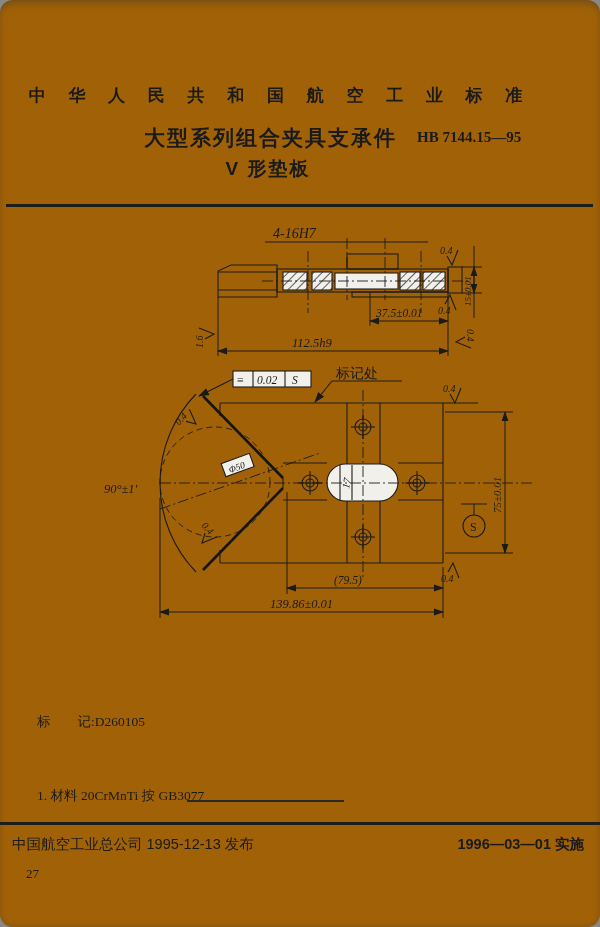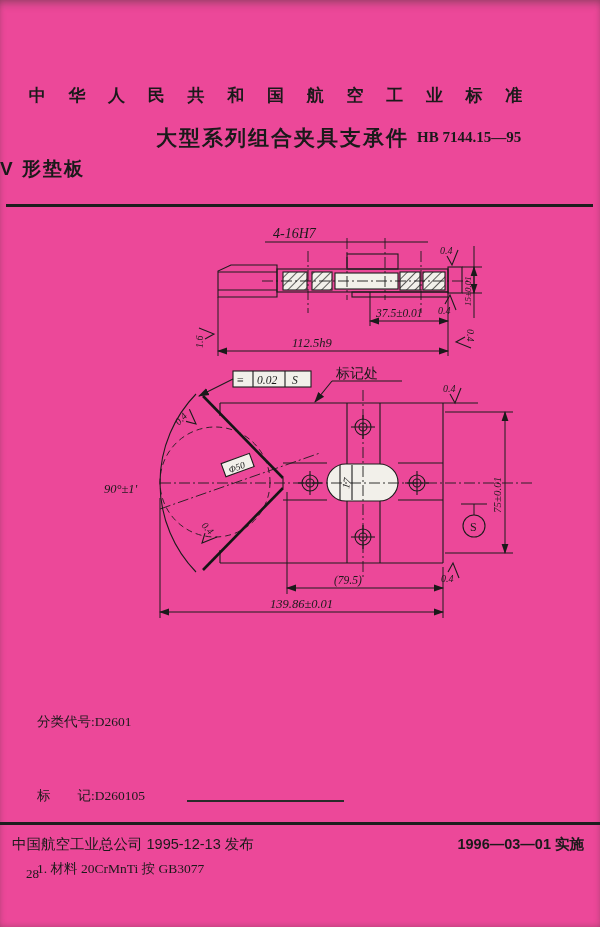--- a/index.html
+++ b/index.html
@@ -1,29 +1,30 @@
 <!DOCTYPE html>
 <html><head>
 <meta charset="utf-8">
 <style>
   html,body{margin:0;padding:0;}
   body{background:#8a8884;font-family:"Liberation Serif", serif;}
   .page{
     position:relative;width:600px;height:927px;margin:0 auto;
-    background:#ec4899;color:#1a1a1a;overflow:hidden;
+    background:#a16207;color:#1a1a1a;overflow:hidden;
     box-shadow:inset 0 6px 10px -4px rgba(60,55,50,.55), inset 0 -3px 6px -3px rgba(60,55,50,.35);
+    border-radius:13px;
   }
   .abs{position:absolute;}
   .hdr1{top:84px;left:0;width:560px;text-align:center;font-family:"Liberation Sans",sans-serif;
         font-weight:bold;font-size:17px;letter-spacing:9px;white-space:nowrap;}
   .doc-title{top:124px;left:144px;font-family:"Liberation Sans",sans-serif;font-weight:bold;
-        font-size:21px;letter-spacing:2px;white-space:nowrap;margin-left:12px;}
+        font-size:21px;letter-spacing:2px;white-space:nowrap;}
   .doc-num{top:129px;left:417px;font-family:Liberation Serif, serif;font-weight:bold;
         font-size:15px;white-space:nowrap;}
-  .doc-sub{top:156px;left:0;width:536px;font-family:"Liberation Sans",sans-serif;
+  .doc-sub{top:156px;left:0;width:536px;text-align:center;font-family:"Liberation Sans",sans-serif;
         font-weight:bold;font-size:19px;letter-spacing:2px;}
   .rule-top{top:204px;left:6px;width:587px;height:3px;background:#1d1d1d;}
   .notes{top:661px;left:37px;font-size:13.5px;line-height:24.5px;white-space:pre;}
   .short-div{top:800px;left:187px;width:157px;height:2px;background:#2a2a2a;}
   .rule-bot{top:822px;left:0;width:600px;height:3px;background:#1d1d1d;}
   .foot-left{top:835px;left:12px;font-family:"Liberation Sans",sans-serif;font-weight:normal;font-size:14.5px;}
   .foot-right{top:835px;right:16px;font-family:"Liberation Sans",sans-serif;font-weight:bold;font-size:14.5px;}
   .page-num{top:866px;left:26px;font-size:13px;}
   svg{position:absolute;top:0;left:0;}
   svg text{font-family:"Liberation Serif",serif;font-style:italic;fill:#1a1a1a;}
@@ -235,26 +236,25 @@
         <text x="-12" y="-11" font-size="10">0.4</text>
       </g>
       <g transform="translate(453,563)">
         <path class="ln" d="M-5,9 L0,0 L6,15"></path>
         <text x="-12" y="19" font-size="10">0.4</text>
       </g>
     </g>
   </svg>
 
   <div class="abs notes">
-    <div>分类代号:D2601</div>
     <div>标　　记:D260105</div>
     <div>1. 材料 20CrMnTi 按 GB3077</div>
     
     
   </div>
 
   <div class="abs short-div"></div>
   <div class="abs rule-bot"></div>
   <div class="abs foot-left">中国航空工业总公司 1995-12-13 发布</div>
   <div class="abs foot-right">1996—03—01 实施</div>
-  <div class="abs page-num">28</div>
+  <div class="abs page-num">27</div>
 
 </div>
 
 </body></html>

